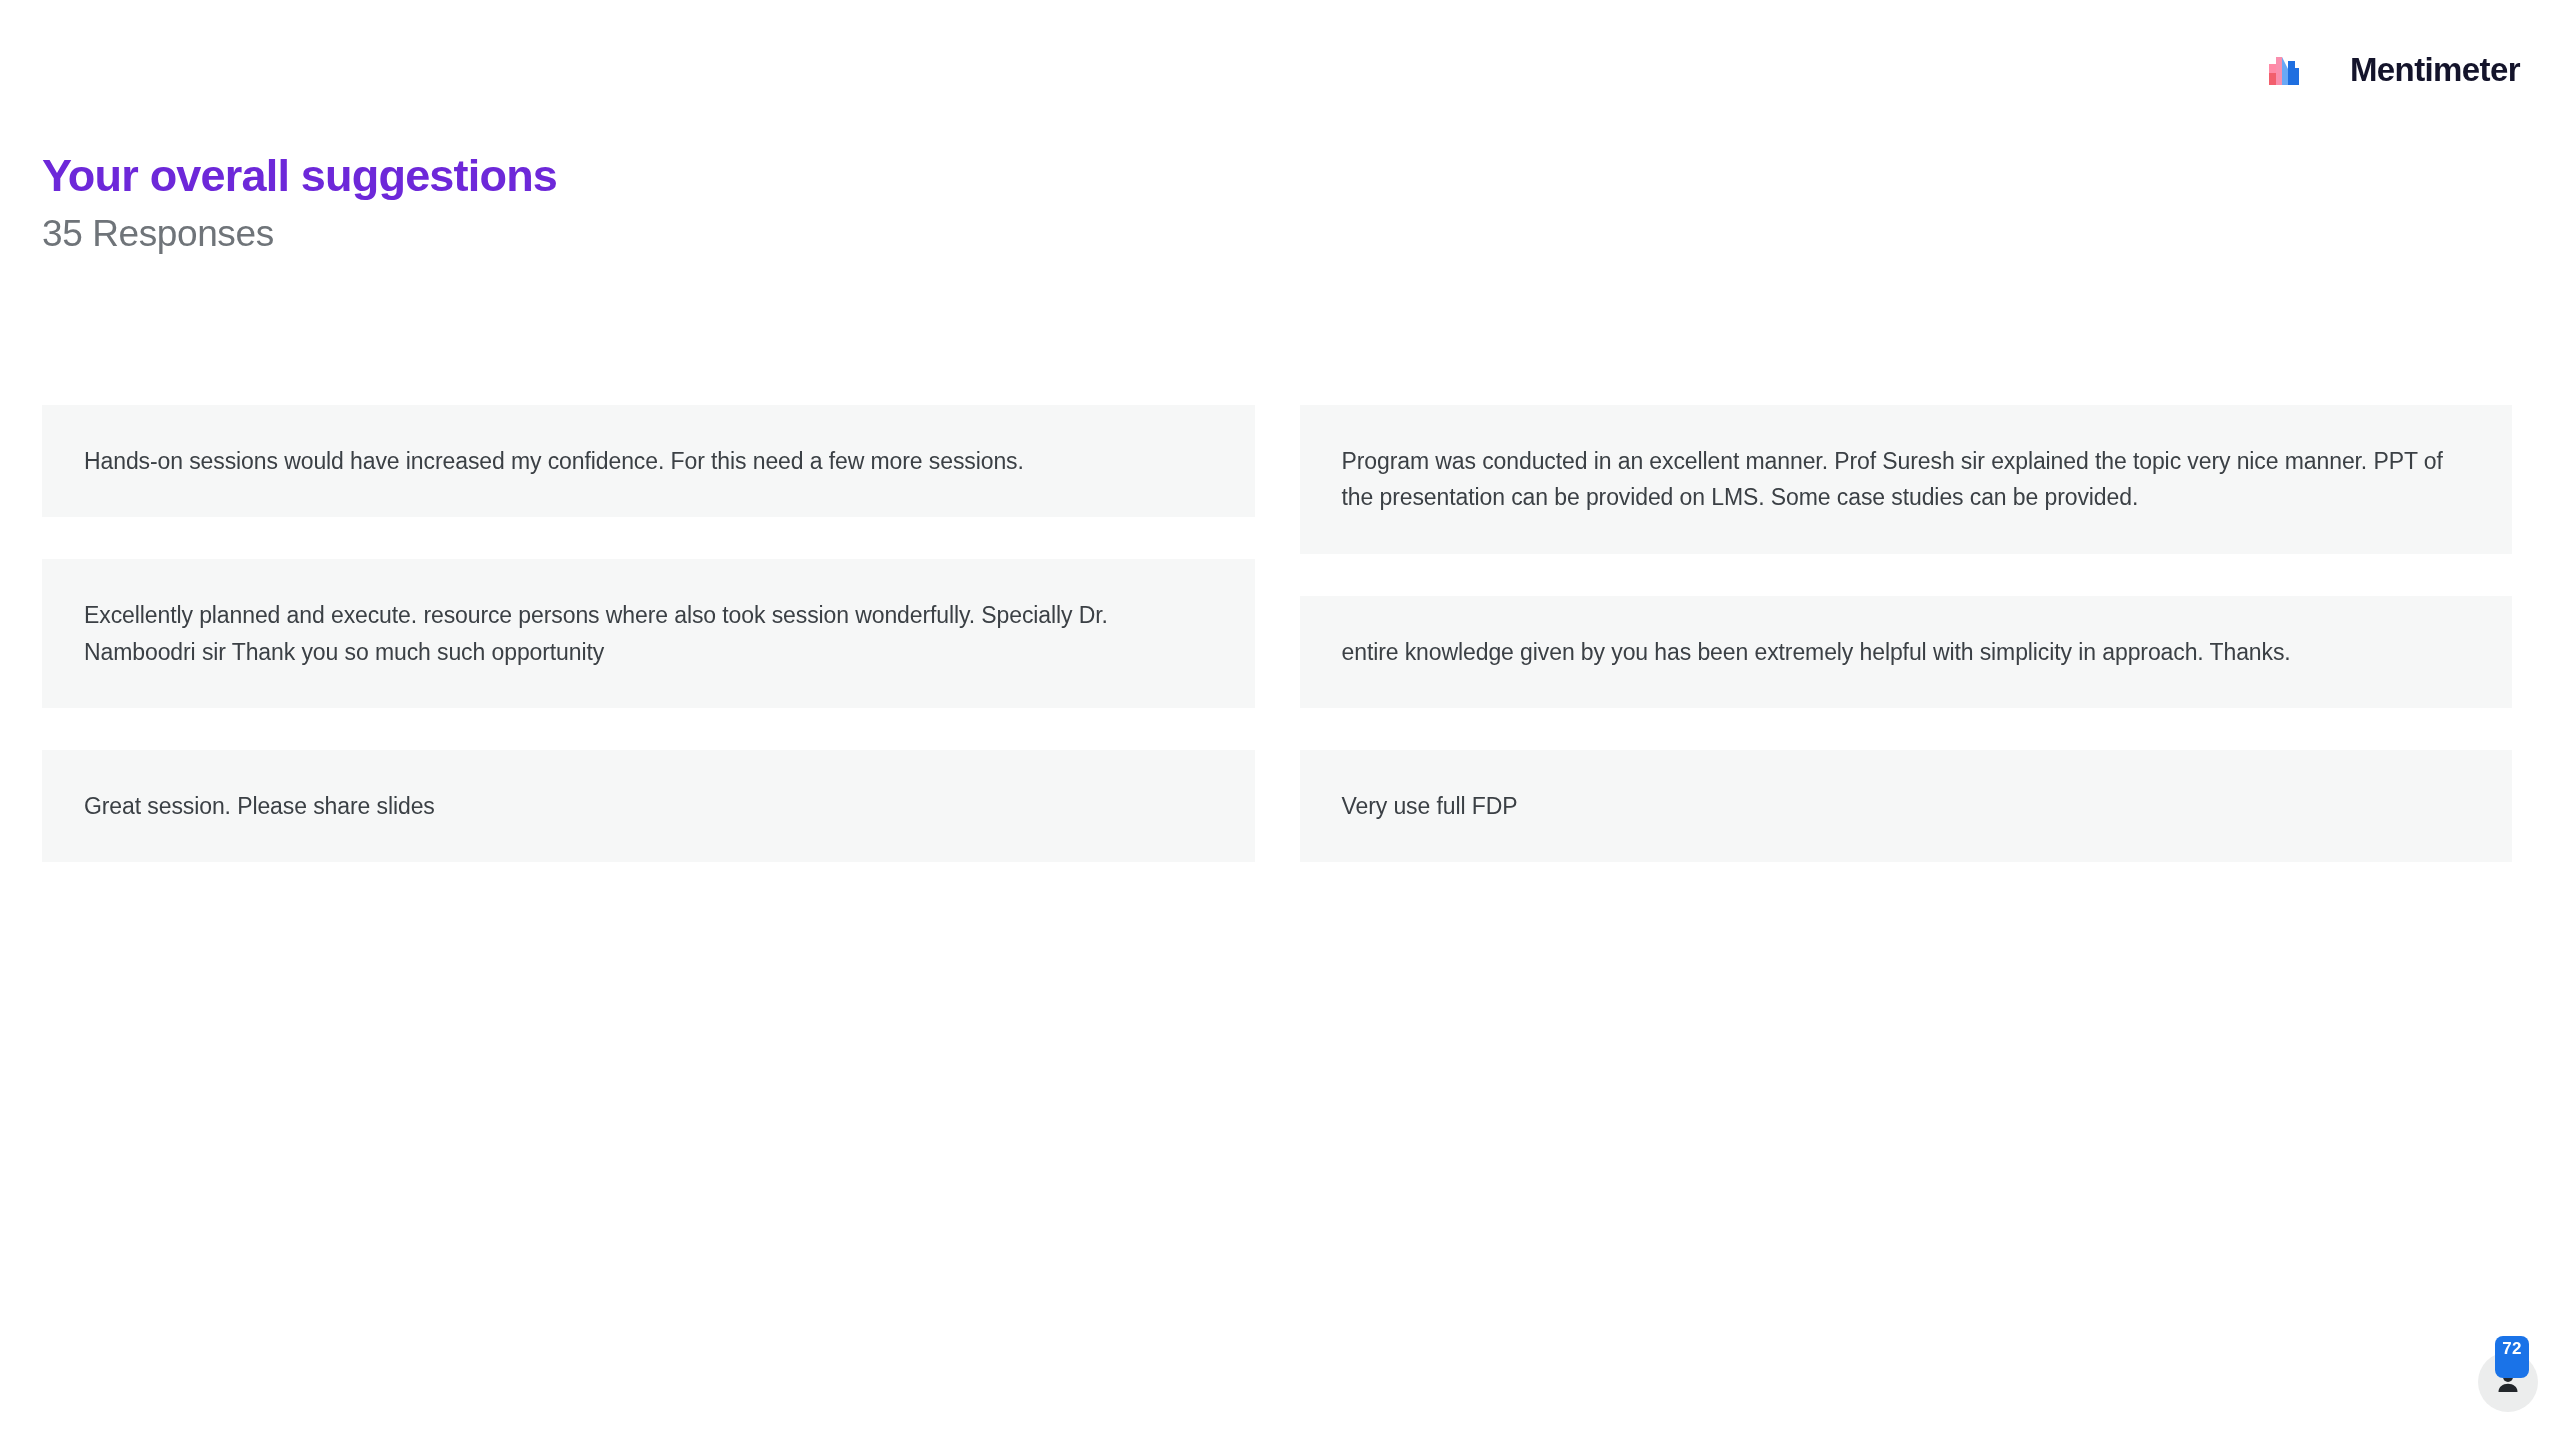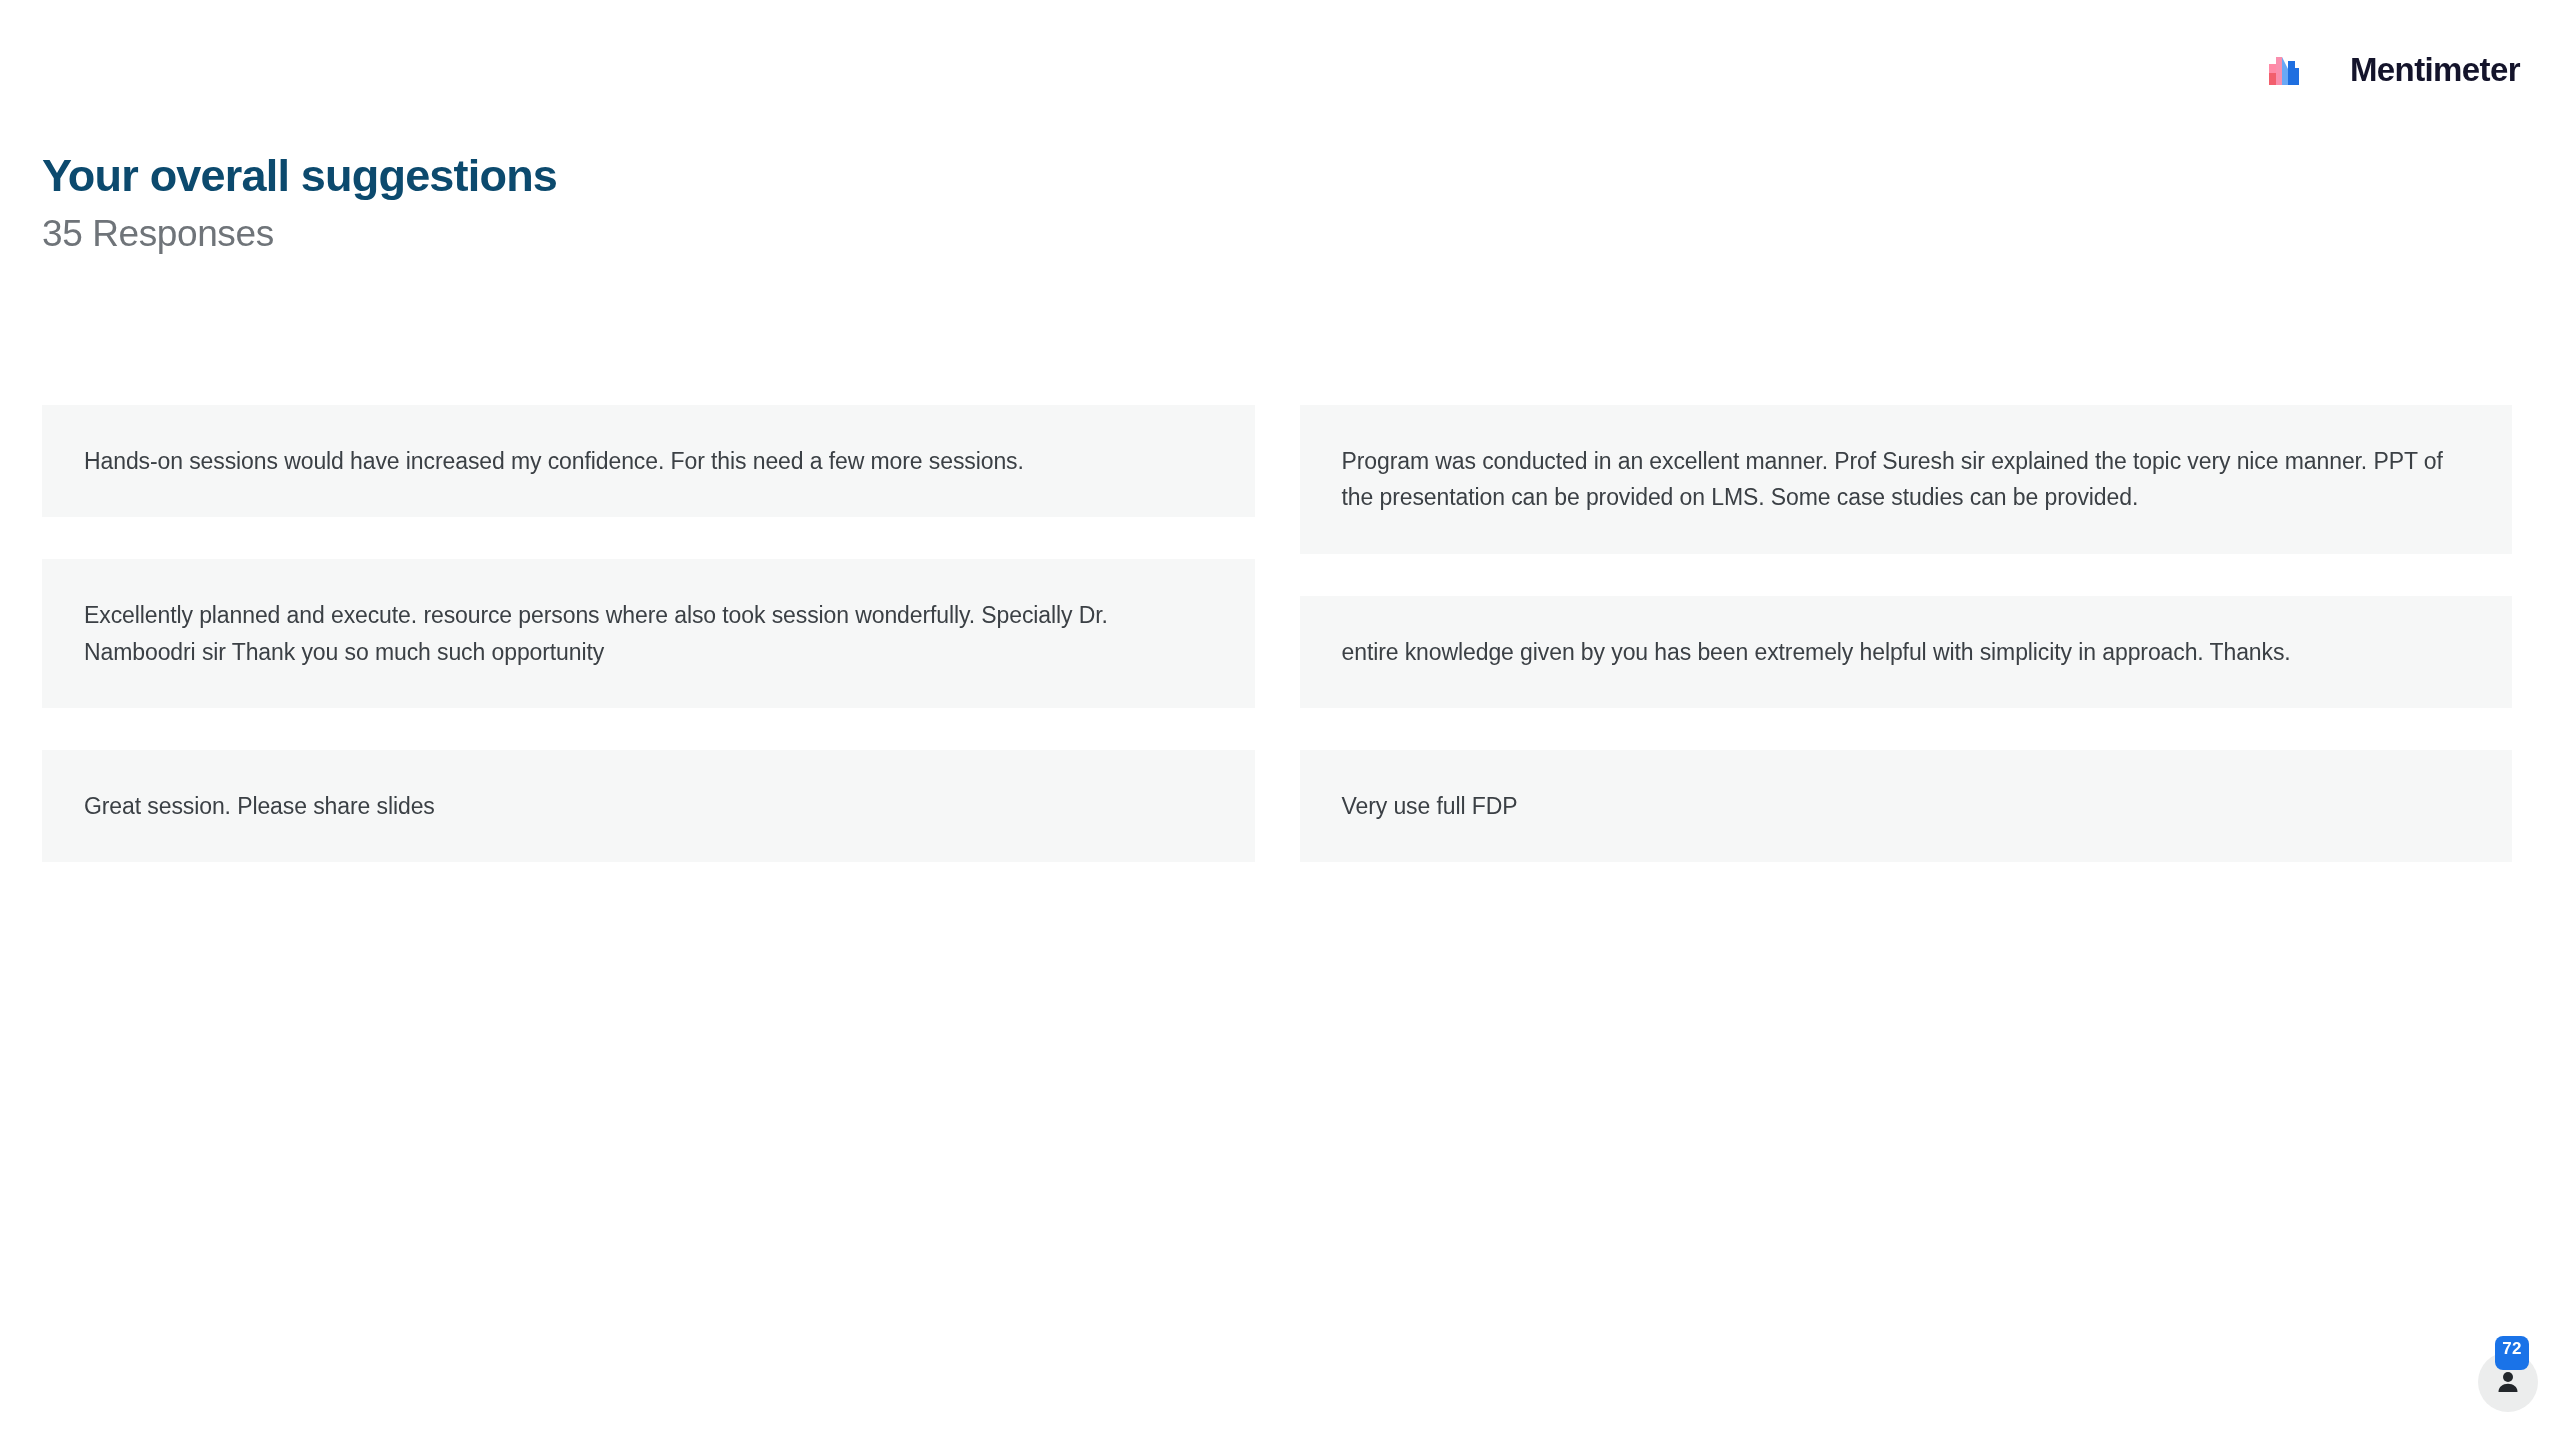--- a/index.html
+++ b/index.html
@@ -41,21 +41,21 @@
 
   
   .head {
     position: absolute;
     left: 42px;
     top: 152px;
   }
   .head-title {
     font-size: 45px;
     font-weight: 700;
-    color: #0c4a6e;
+    color: #6d28d9;
     letter-spacing: -0.8px;
     line-height: 1.05;
     margin: 0;
   }
   .head-sub {
     font-size: 37px;
     font-weight: 400;
     color: #6f7479;
     letter-spacing: -0.4px;
     line-height: 1.05;
@@ -119,21 +119,21 @@
     display: flex;
     align-items: center;
     justify-content: center;
   }
   .person-icon svg { display: block; }
   .participant-badge {
     position: absolute;
     left: 17px;
     top: -16px;
     min-width: 34px;
-    height: 34px;
+    height: 42px;
     padding: 0 6px;
     box-sizing: border-box;
     background: #1a73e8;
     color: #ffffff;
     border-radius: 8px;
     font-size: 17px;
     font-weight: 700;
     line-height: 26px;
     text-align: center;
     letter-spacing: 0.2px;

